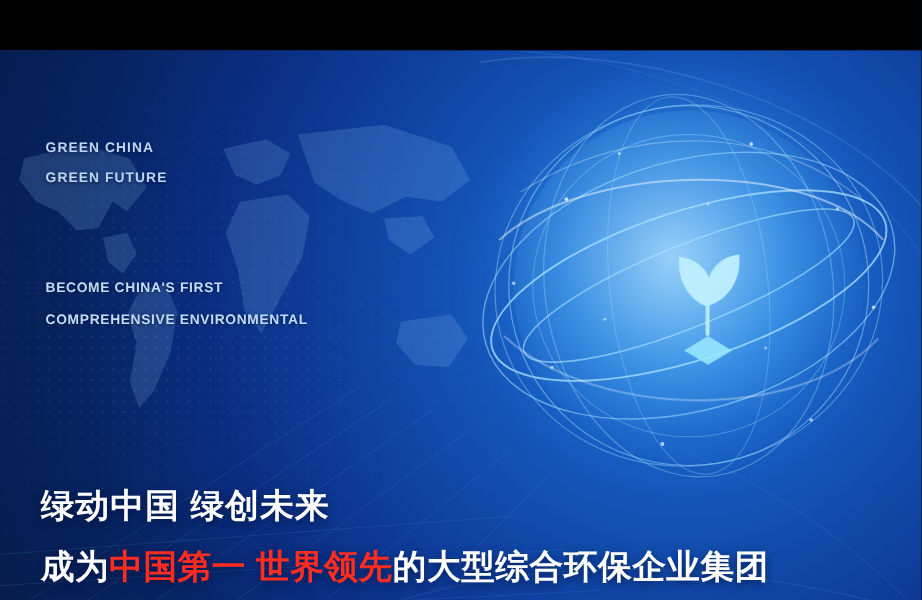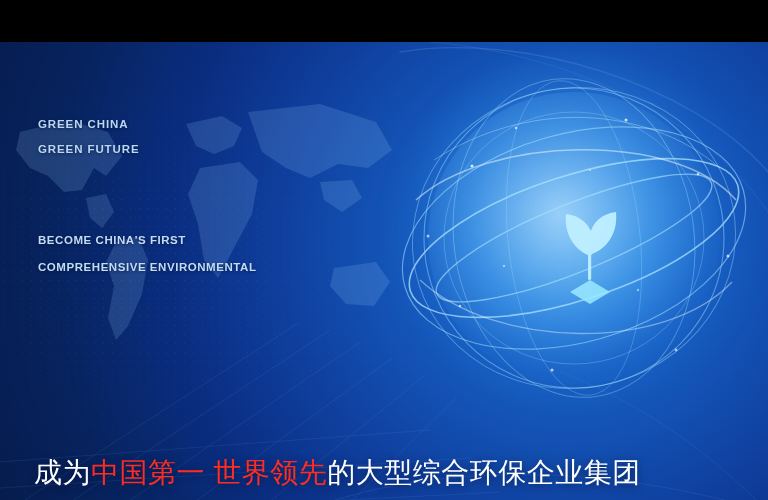--- a/index.html
+++ b/index.html
@@ -119,21 +119,21 @@
     font-weight: bold;
     letter-spacing: 1px;
     line-height: 1.05;
     text-shadow: 0 2px 8px rgba(0,18,60,0.75);
     white-space: nowrap;
   }
   .subline {
     position: absolute;
     left: 34px; top: 412px;
     font-size: 28px;
-    font-weight: normal;
+    font-weight: bold;
     letter-spacing: 0.5px;
     color: #ffffff;
     text-shadow: 0 2px 8px rgba(0,18,60,0.75);
     white-space: nowrap;
   }
   .subline .hl { color: #ff2d21; }
 </style>
 </head>
 <body>
 
@@ -246,18 +246,19 @@
   <div class="eyebrow">
     <div>GREEN CHINA</div>
     <div>GREEN FUTURE</div>
   </div>
 
   <div class="claims">
     <div>BECOME CHINA'S FIRST</div>
     <div>COMPREHENSIVE ENVIRONMENTAL</div>
   </div>
 
+  <div class="headline">绿动中国 绿创未来</div>
 
   <div class="subline">
     <span>成为</span><span class="hl">中国第一 世界领先</span><span>的大型综合环保企业集团</span>
   </div>
 
 </div>
 
 </body></html>

